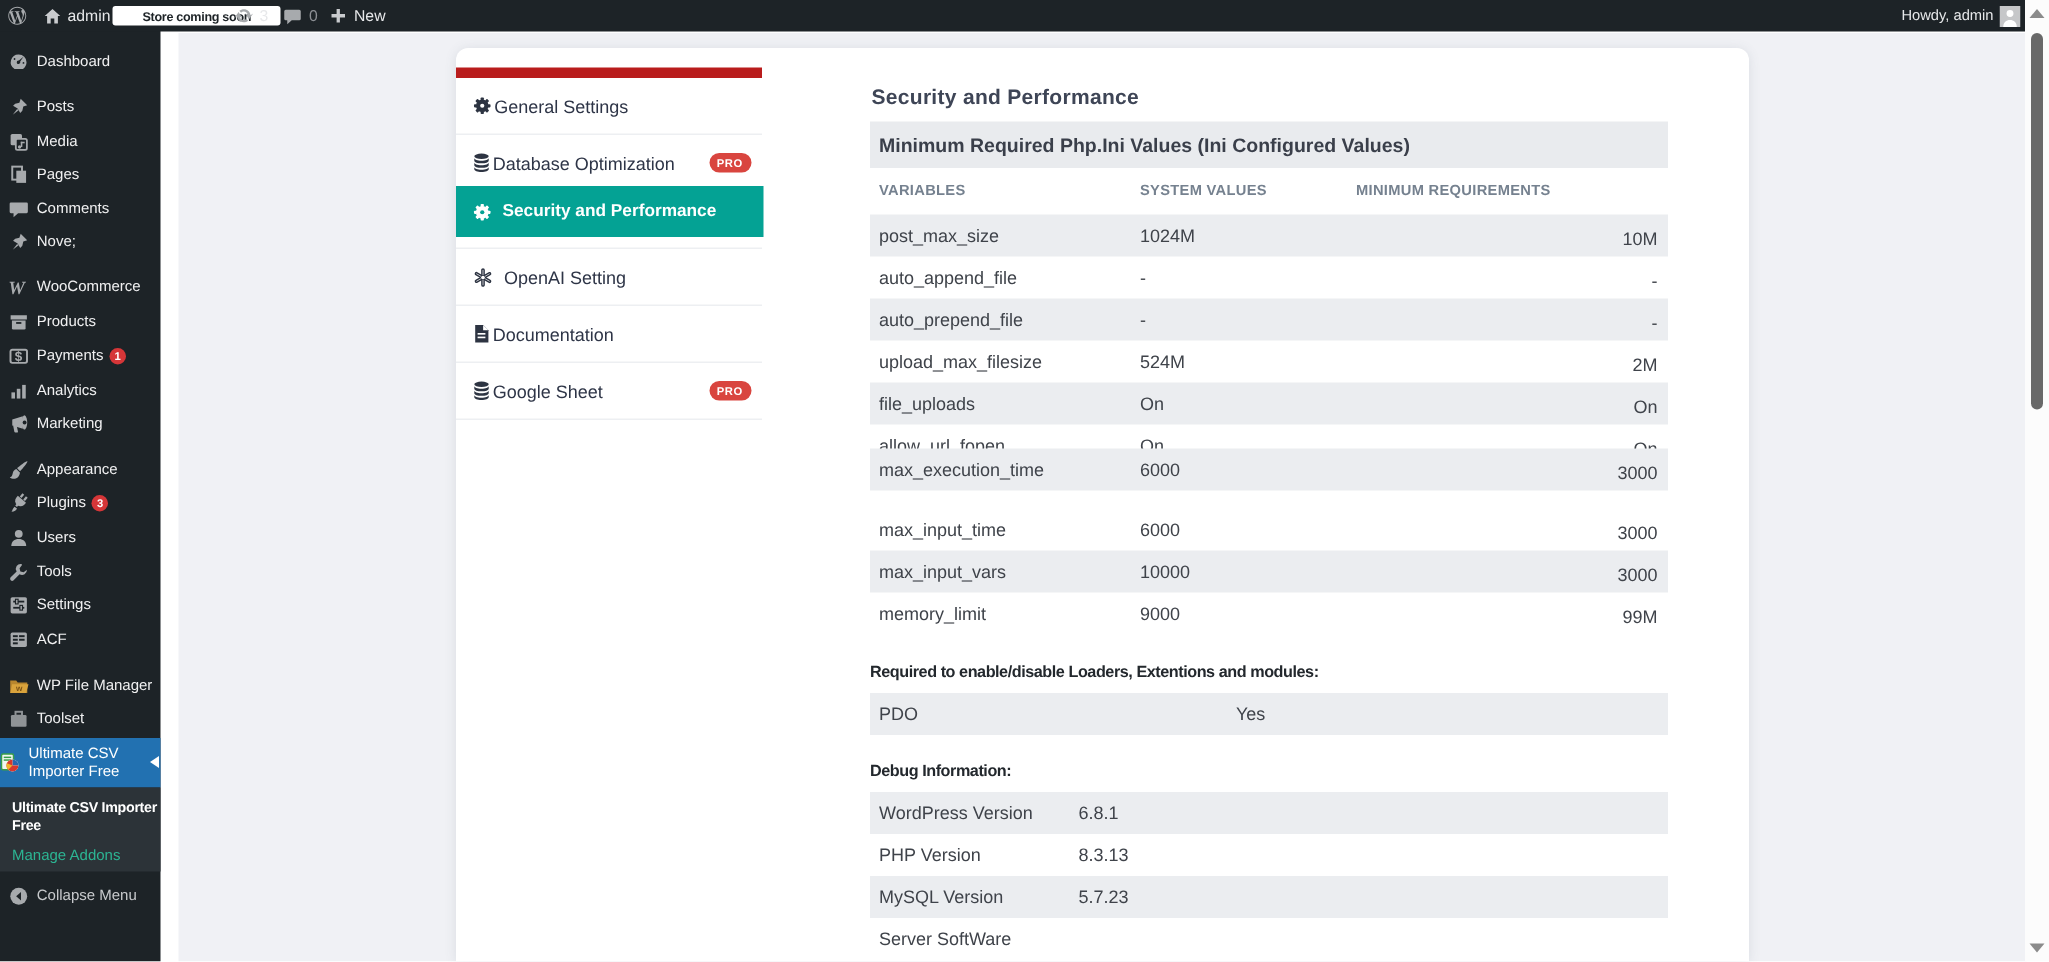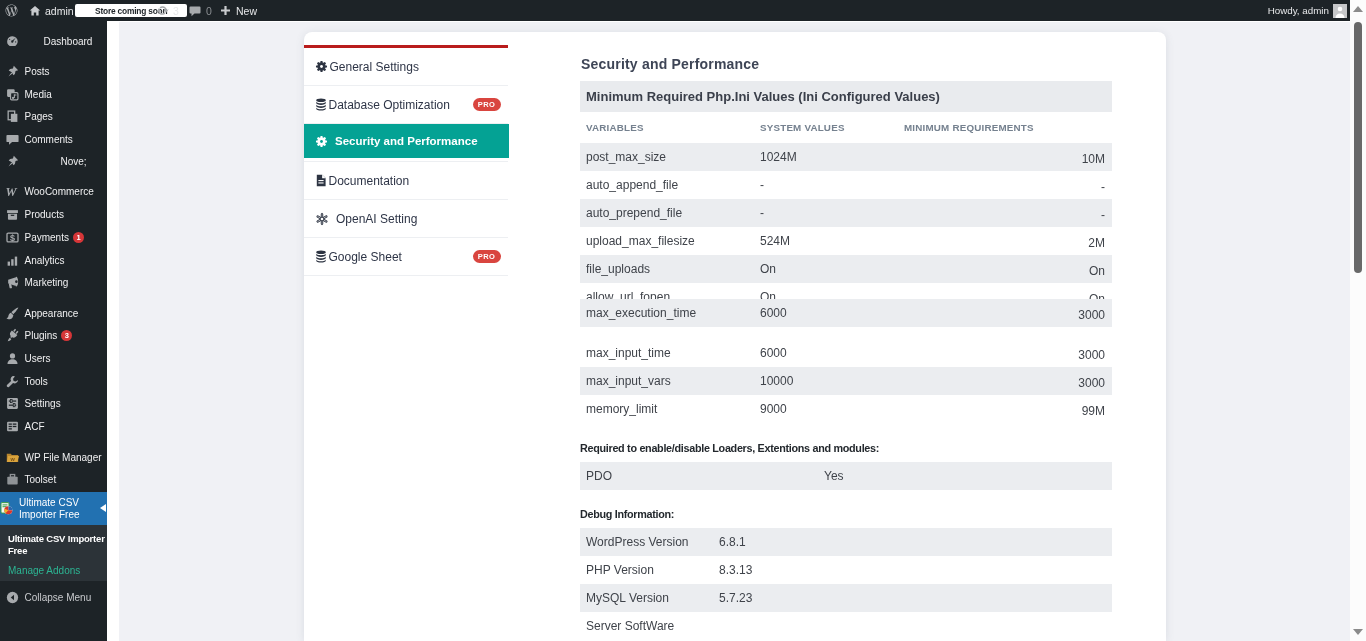--- a/index.html
+++ b/index.html
@@ -26,21 +26,21 @@
   
   #pagebg { position:absolute; left:107px; top:21px; width:1243px; height:620px; background:#fff; }
   #wrapper { position:absolute; left:119px; top:22px; width:1232px; height:619px; background:#f0f1f5; }
   #card { position:absolute; left:304px; top:32px; width:862px; height:609px; background:#fff; border-radius:8px 8px 0 0; box-shadow:0 1px 8px rgba(80,90,110,0.13); }
 
   
   #tabs { position:absolute; left:304px; top:45px; width:204px; }
   .tab { position:relative; width:204px; height:38px; display:flex; align-items:center; border-bottom:1px solid #edeff2; color:#2e3547; font-size:12px; font-weight:500; }
   .tab svg { margin-left:11px; flex:0 0 auto; }
   .tab .tl { margin-left:1.5px; white-space:nowrap; }
-  #tabs { border-top:3px solid #b91c1c; }
+  #tabs { border-top:7px solid #b91c1c; }
   .pro { position:absolute; right:7.5px; top:50%; margin-top:-6.5px; width:28px; height:13px; background:#d9453f; border-radius:7px; color:#fff; font-size:7.5px; font-weight:bold; text-align:center; line-height:13.5px; letter-spacing:.4px; }
   #tab-active { position:absolute; left:304px; top:124px; width:204.5px; height:34px; background:#04a294; display:flex; align-items:center; color:#fff; font-size:11.5px; font-weight:bold; z-index:5; }
   #tab-active svg { margin-left:11px; }
   #tab-active .tl { margin-left:7px; }
 
   
   .h1 { position:absolute; left:581px; top:56px; font-size:14px; font-weight:bold; color:#3e4556; letter-spacing:.2px; }
   #strip { position:absolute; left:580px; top:81px; width:532px; height:31px; background:#e9ebee; display:flex; align-items:center; }
   #strip span { margin-left:6px; font-size:13px; font-weight:bold; color:#3a3f4a; }
   .colh { position:absolute; top:112px; height:31px; display:flex; align-items:center; font-size:9.8px; font-weight:bold; color:#75818f; letter-spacing:.2px; }
@@ -101,21 +101,21 @@
     <div class="ab" style="left:1333px; top:3.5px; height:14px;">
       <svg width="14" height="14" viewBox="0 0 14 14">
           <rect x="0" y="0" width="14" height="14" fill="#c6c7c9"></rect>
           <circle cx="7" cy="5" r="2.3" fill="#fff"></circle>
           <path d="M2.5 14 c0-3 2-4.6 4.5-4.6 s4.5 1.6 4.5 4.6z" fill="#fff"></path>
         </svg>
     </div>
   </div>
 
   <div id="sidebar">
-    <div class="mi" style="top:29.5px;gap:19px;">
+    <div class="mi" style="top:29.5px;">
         <svg width="12" height="12" viewBox="0 0 12 12">
           <path fill="#a7aaad" d="M6 1.2a4.8 4.8 0 0 1 4.8 4.8c0 1.7-.9 3.2-2.2 4.1H3.4A4.8 4.8 0 0 1 6 1.2z"></path>
           <path fill="#1d2327" d="M6.1 4.9l2.8-2.3-2 3a1.1 1.1 0 1 1-.8-.7z"></path>
           <circle cx="3.4" cy="4" r=".55" fill="#1d2327"></circle>
           <circle cx="8.9" cy="6.4" r=".55" fill="#1d2327"></circle>
         </svg>
         <span class="lbl">Dashboard</span>
       </div>
     <div class="mi" style="top:60.2px;">
         <svg width="12" height="12" viewBox="0 0 12 12">
@@ -140,21 +140,21 @@
           <rect x="4.5" y="3.5" width="6" height="7.5" fill="#a7aaad"></rect>
         </svg>
         <span class="lbl">Pages</span>
       </div>
     <div class="mi" style="top:127.80000000000001px;">
         <svg width="12" height="12" viewBox="0 0 12 12">
           <path fill="#a7aaad" d="M1.2 1.8h9.6a.8.8 0 0 1 .8.8v5a.8.8 0 0 1-.8.8H5.6L2.8 10.9V8.4H1.2a.8.8 0 0 1-.8-.8v-5a.8.8 0 0 1 .8-.8z"></path>
         </svg>
         <span class="lbl">Comments</span>
       </div>
-    <div class="mi" style="top:150.3px;gap:36px;">
+    <div class="mi" style="top:150.3px;">
         <svg width="12" height="12" viewBox="0 0 12 12">
           <path fill="#a7aaad" d="M7.2.8L11.2 4.8 8.8 5.6 8.2 8.2 6.9 9.5 5.3 6.7 2.5 5.1 3.8 3.8 6.4 3.2z"></path>
           <path fill="#a7aaad" d="M5.0 7.0L5.9 7.9 2.3 10.6z"></path>
         </svg>
         <span class="lbl">Nove;</span>
       </div>
     <div class="mi" style="top:180.4px;">
         <svg width="13" height="12" viewBox="0 0 13 12">
           <text x="-0.5" y="10.3" font-family="Liberation Serif" font-style="italic" font-weight="bold" font-size="12.5" fill="#a7aaad">W</text>
         </svg>
@@ -326,41 +326,41 @@
     <div class="tab" style="color:transparent;">
         <svg width="12" height="13" viewBox="0 0 12 13">
           <path fill="transparent" d="M2.5.8h4.6l2.9 3v8.4H2.5z"></path>
           <path fill="#fff" d="M7 .8l3 3H7z"></path>
           <rect x="4" y="5.6" width="4" height="1" fill="#fff"></rect>
           <rect x="4" y="7.6" width="4" height="1" fill="#fff"></rect>
         </svg>
         <span class="tl"></span>
       </div>
     <div class="tab">
-        <svg width="12" height="13" viewBox="0 0 12 13">
-          <path fill="#2d3442" d="M1.8.7h5.4l3.4 3.4v8.2H1.8z"></path>
-          <path fill="#fff" d="M7.1.6l3.6 3.6H7.1z"></path>
-          <rect x="3.4" y="6" width="5.2" height="1.1" fill="#fff"></rect>
-          <rect x="3.4" y="8.4" width="5.2" height="1.1" fill="#fff"></rect>
-        </svg>
-        <span class="tl">Documentation</span>
-      </div>
-    <div class="tab">
         <svg width="14" height="14" viewBox="0 0 24 24">
           <g fill="none" stroke="#2d3442" stroke-width="1.7">
             <rect x="10.75" y="2.2" width="2.5" height="11" rx="1.25" transform="rotate(0 12 12)"></rect>
             <rect x="10.75" y="2.2" width="2.5" height="11" rx="1.25" transform="rotate(60 12 12)"></rect>
             <rect x="10.75" y="2.2" width="2.5" height="11" rx="1.25" transform="rotate(120 12 12)"></rect>
             <rect x="10.75" y="2.2" width="2.5" height="11" rx="1.25" transform="rotate(180 12 12)"></rect>
             <rect x="10.75" y="2.2" width="2.5" height="11" rx="1.25" transform="rotate(240 12 12)"></rect>
             <rect x="10.75" y="2.2" width="2.5" height="11" rx="1.25" transform="rotate(300 12 12)"></rect>
           </g>
           <circle cx="12" cy="12" r="2.1" fill="#fff"></circle>
         </svg>
         <span class="tl" style="margin-left:7px;">OpenAI Setting</span>
+      </div>
+    <div class="tab">
+        <svg width="12" height="13" viewBox="0 0 12 13">
+          <path fill="#2d3442" d="M1.8.7h5.4l3.4 3.4v8.2H1.8z"></path>
+          <path fill="#fff" d="M7.1.6l3.6 3.6H7.1z"></path>
+          <rect x="3.4" y="6" width="5.2" height="1.1" fill="#fff"></rect>
+          <rect x="3.4" y="8.4" width="5.2" height="1.1" fill="#fff"></rect>
+        </svg>
+        <span class="tl">Documentation</span>
       </div>
     <div class="tab">
         <svg width="12" height="13" viewBox="0 0 12 13">
           <g fill="#2d3442">
             <ellipse cx="6" cy="2.2" rx="4.8" ry="1.8"></ellipse>
             <path d="M1.2 3.4c0 1 2.1 1.8 4.8 1.8s4.8-.8 4.8-1.8v1.7c0 1-2.1 1.8-4.8 1.8s-4.8-.8-4.8-1.8z"></path>
             <path d="M1.2 6.4c0 1 2.1 1.8 4.8 1.8s4.8-.8 4.8-1.8v1.7c0 1-2.1 1.8-4.8 1.8s-4.8-.8-4.8-1.8z"></path>
             <path d="M1.2 9.4c0 1 2.1 1.8 4.8 1.8s4.8-.8 4.8-1.8v1.4c0 1-2.1 1.8-4.8 1.8s-4.8-.8-4.8-1.8z"></path>
           </g>
         </svg>

